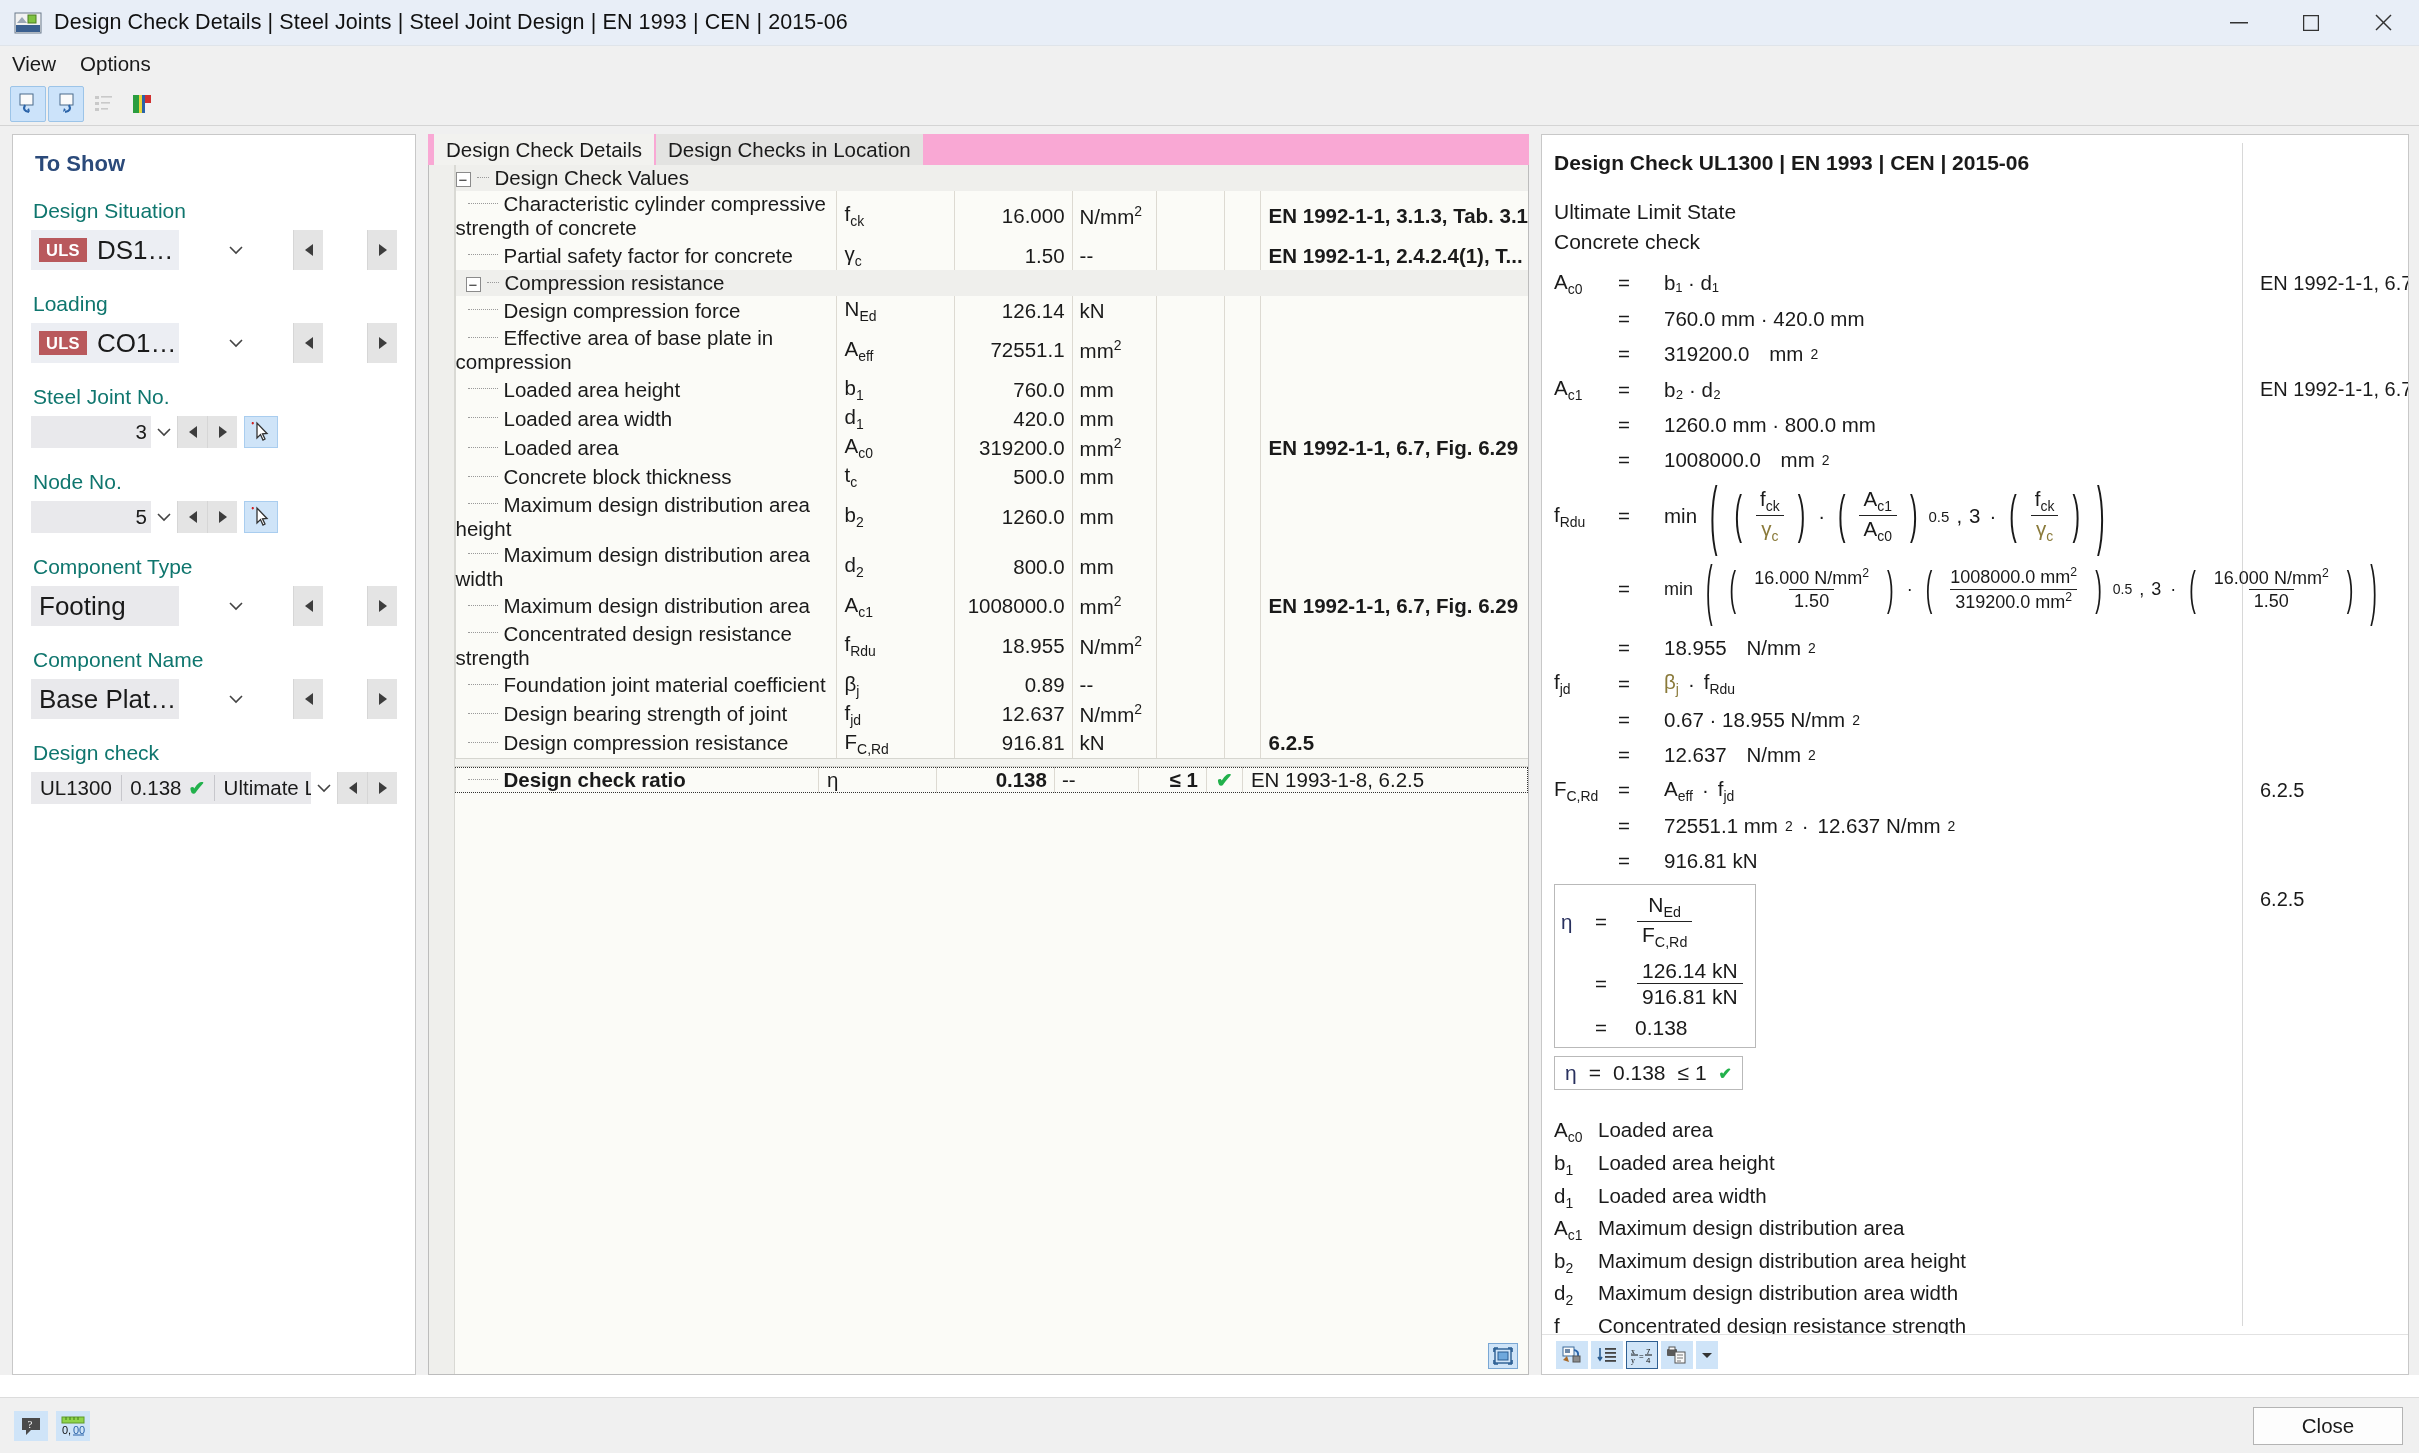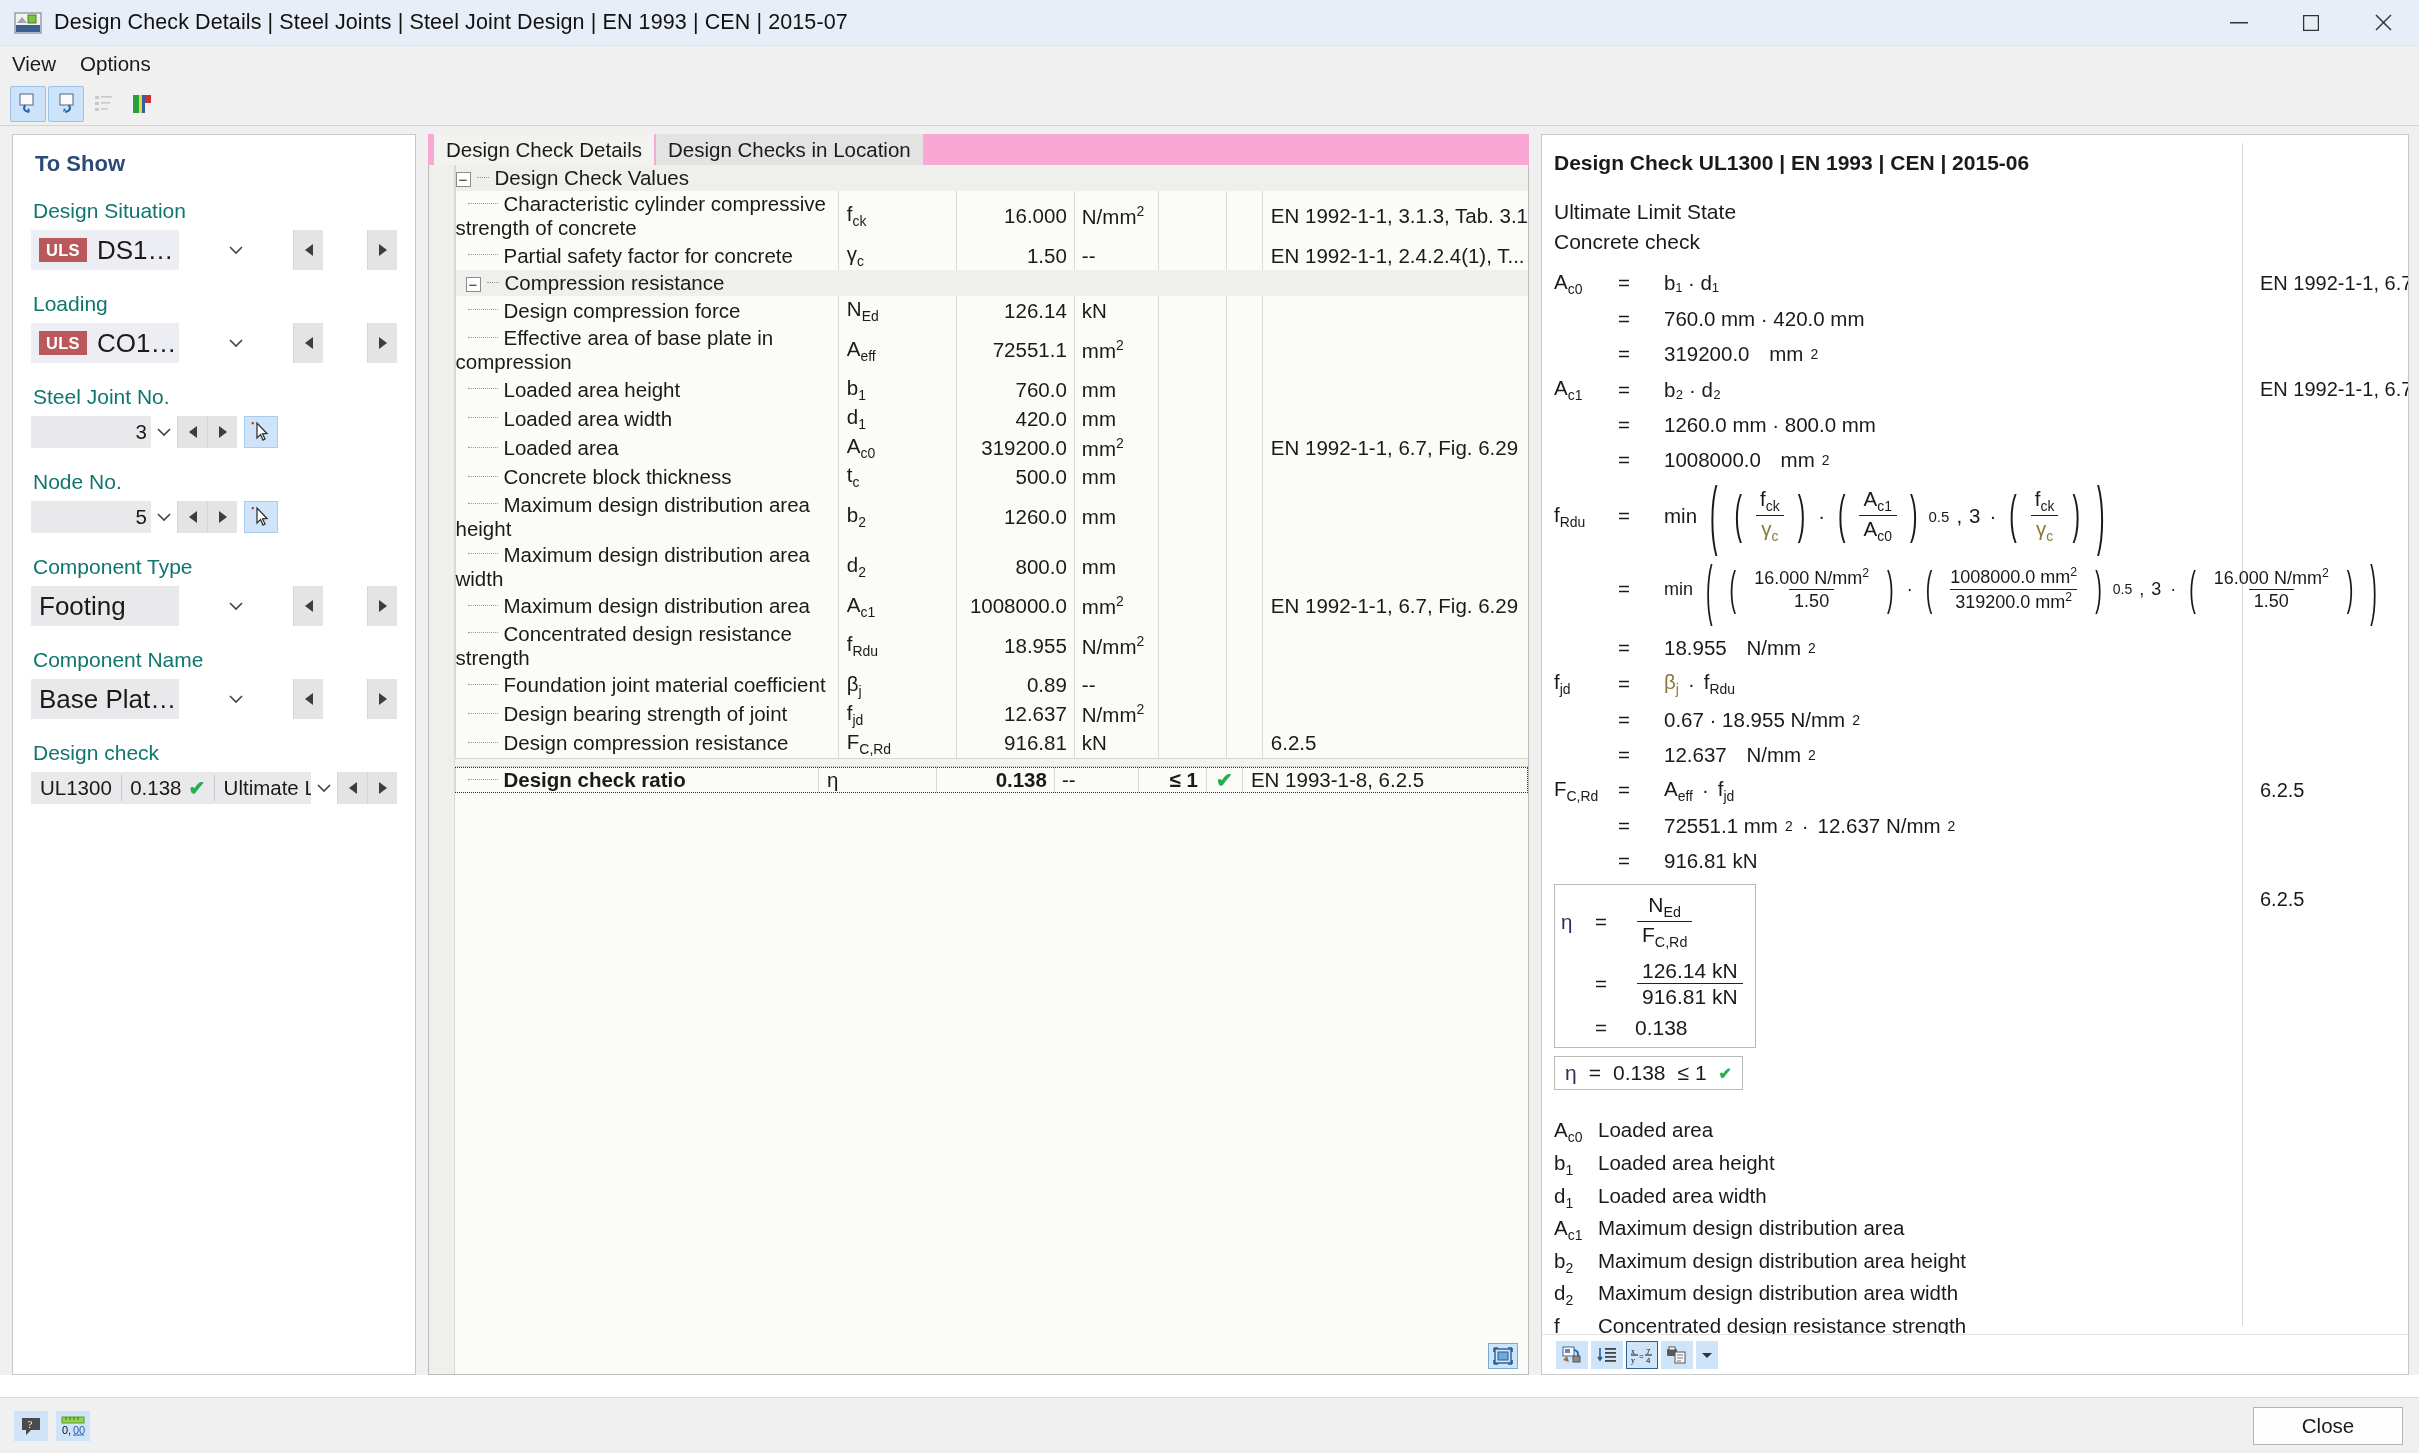--- a/index.html
+++ b/index.html
@@ -79,21 +79,21 @@
   .table-scroll { flex:1; overflow:hidden; }
   table.dcv { width:100%; border-collapse:collapse; font-size:20.5px; }
   table.dcv td { padding: 1px 0; height:26px; vertical-align:middle; }
   .col-gutter { width:26px; background:#efefec; border-right:1px solid #d9d9d4;}
   .c-desc { padding-left:0px; }
   .c-sym { width:118px; padding-left:8px !important; border-left:1px solid #dddad2; }
   .c-val { width:118px; text-align:right; padding-right:7px !important; border-left:1px solid #dddad2;}
   .c-unit { width:84px; padding-left:7px !important; border-left:1px solid #dddad2;}
   .c-cmp  { width:68px; text-align:right; padding-right:8px !important; border-left:1px solid #dddad2;}
   .c-ok   { width:36px; text-align:center; border-left:1px solid #dddad2;}
-  .c-ref  { padding-left:8px !important; border-left:1px solid #dddad2; white-space:nowrap; overflow:hidden;}
+  .c-ref  { padding-left:8px !important; border-left:1px solid #dddad2; white-space:nowrap; overflow:hidden;font-weight:bold;}
   .exp-box { width:15px; height:15px; border:1px solid #8b8b8b; background:#fff; display:inline-flex; align-items:center; justify-content:center;
              font-size:15px; line-height:1; color:#222; margin-right:6px; vertical-align:middle; }
   .treeline { display:inline-block; width:30px; border-top:1px dotted #9a9a9a; vertical-align:middle; margin: 0 6px 5px 12px;}
   .indent1 { padding-left:10px; }
   .indent2 { padding-left:24px; }
   sub { font-size:.68em; }
   sup { font-size:.68em; }
   .ratio-row td { background:#fbfbf7; font-weight:bold; }
   .ratio-sep { height:9px; background:#f3f3ef; border-top:1px solid #d6d6d0; border-bottom:1px solid #d6d6d0;}
   .sel-outline { outline:1px dotted #333; outline-offset:-1px; }
@@ -146,21 +146,21 @@
 
   <div class="titlebar">
     <div class="title-icon">
       <svg width="28" height="24" viewBox="0 0 28 24">
         <rect x="1" y="2" width="26" height="20" fill="#f2f2f2" stroke="#6b7a8c"></rect>
         <rect x="2" y="14" width="24" height="7" fill="#3a5f8f"></rect>
         <rect x="14" y="4" width="8" height="8" fill="#7fc241" stroke="#4b7d20"></rect>
         <path d="M3 12 L8 6 L13 12 Z" fill="#9aa7b5"></path>
       </svg>
     </div>
-    <div class="title-text">Design Check Details | Steel Joints | Steel Joint Design | EN 1993 | CEN | 2015-07</div>
+    <div class="title-text">Design Check Details | Steel Joints | Steel Joint Design | EN 1993 | CEN | 2015-06</div>
     <div class="title-spacer"></div>
     <div class="win-btn">
       <svg width="18" height="2">
           <rect width="18" height="1.5" fill="#333"></rect>
         </svg>
     </div>
     <div class="win-btn">
       <svg width="16" height="16">
           <rect x="0.5" y="0.5" width="15" height="15" fill="none" stroke="#333" stroke-width="1.5"></rect>
         </svg>

